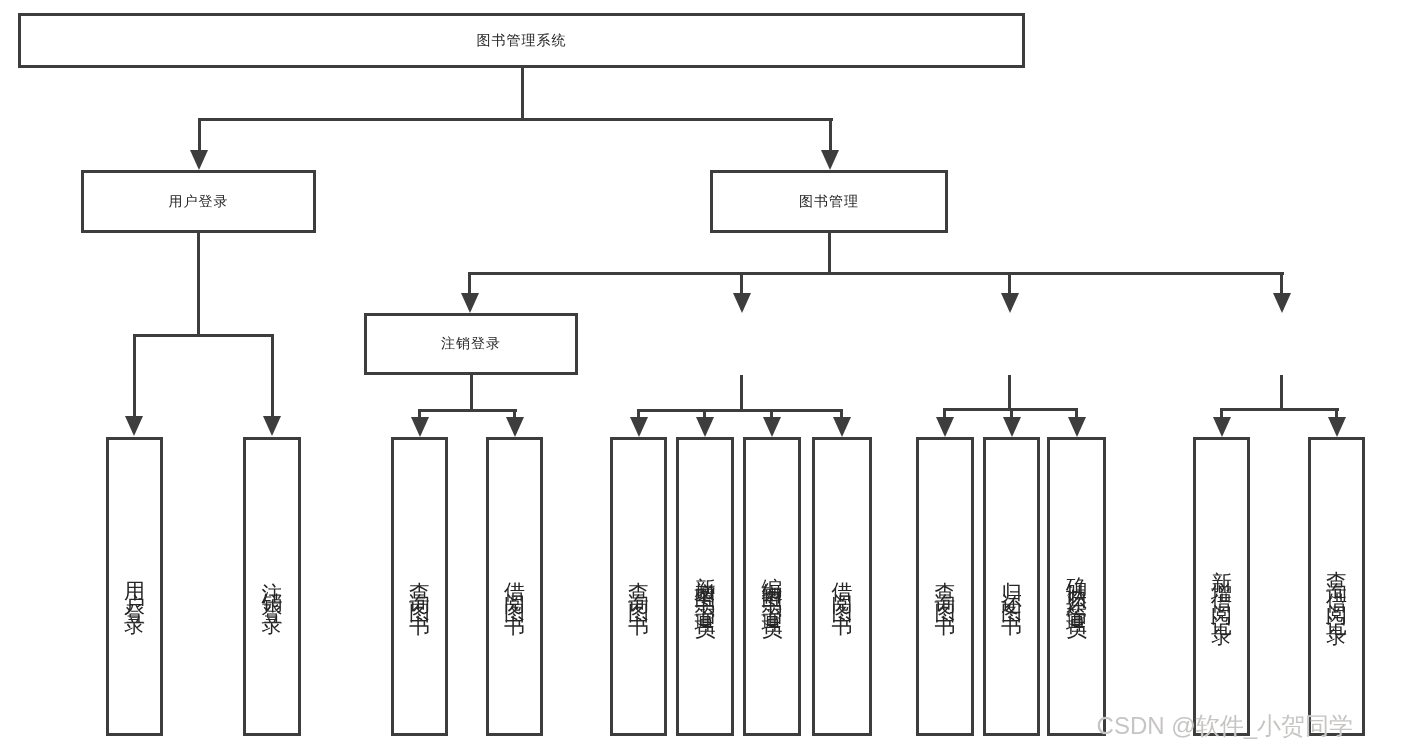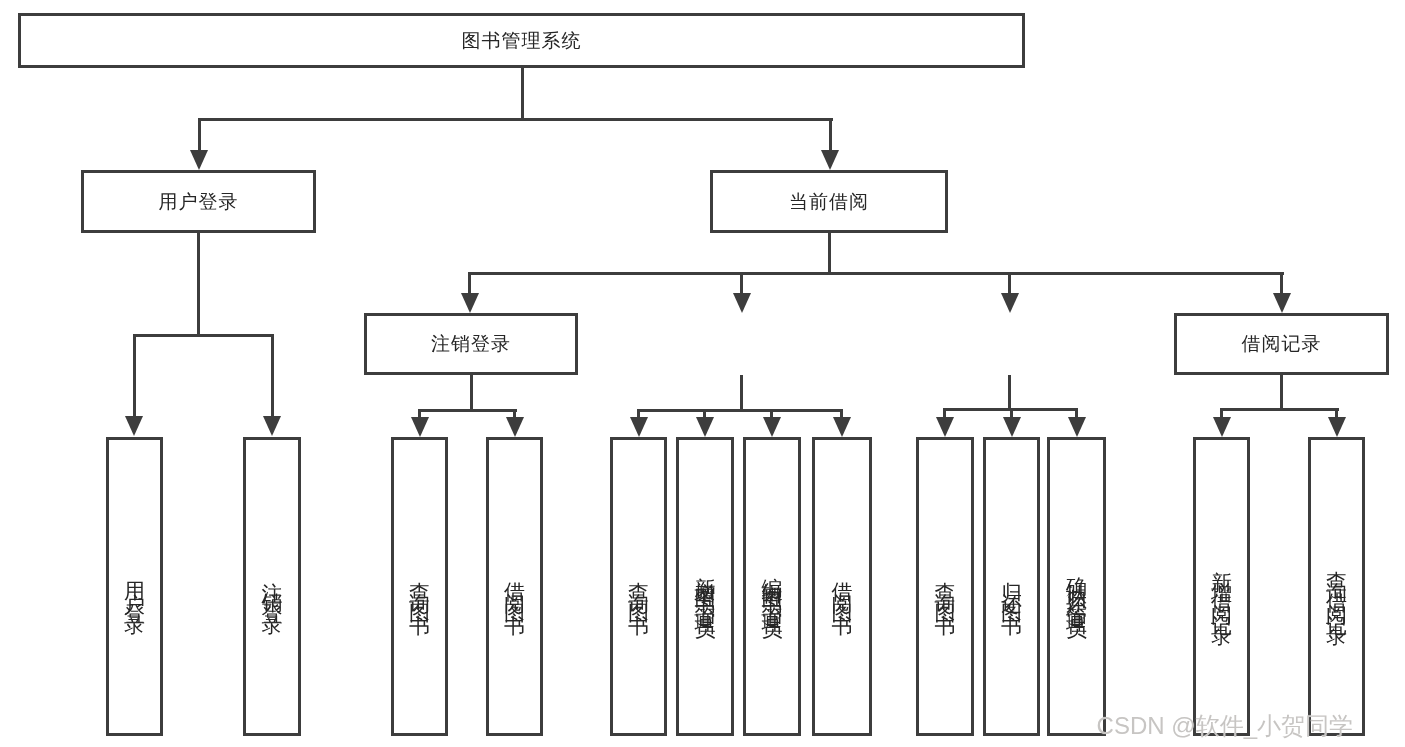--- a/index.html
+++ b/index.html
@@ -16,21 +16,21 @@
     overflow:hidden;
   }
   .box{
     position:absolute;
     border:3px solid var(--line);
     background:#ffffff;
     display:flex;align-items:center;justify-content:center;
     box-sizing:border-box;
   }
   .hlabel{
-    font-size:19px;
+    font-size:14px;
     letter-spacing:1px;
     white-space:nowrap;
   }
   .vtext{
     writing-mode:vertical-rl;
     text-orientation:mixed;
     font-size:21px;
     letter-spacing:11px;
     white-space:nowrap;
   }
@@ -65,28 +65,25 @@
 <div class="stage">
 
   <div class="box" style="left:18px;top:13px;width:1007px;height:55px;">
     <span class="hlabel">图书管理系统</span>
   </div>
 
   <div class="box" style="left:81px;top:170px;width:235px;height:63px;">
     <span class="hlabel">用户登录</span>
   </div>
   <div class="box" style="left:710px;top:170px;width:238px;height:63px;">
-    <span class="hlabel">当前借阅</span>
+    <span class="hlabel">图书管理</span>
   </div>
 
   <div class="box" style="left:364px;top:313px;width:214px;height:62px;">
     <span class="hlabel">注销登录</span>
-  </div>
-  <div class="box" style="left:1174px;top:313px;width:215px;height:62px;">
-    <span class="hlabel">借阅记录</span>
   </div>
 
   <div class="box" style="left:106px;top:437px;width:57px;height:299px;">
     <span class="vtext">用户登录</span>
   </div>
   <div class="box" style="left:243px;top:437px;width:58px;height:299px;">
     <span class="vtext">注销登录</span>
   </div>
 
   <div class="box" style="left:391px;top:437px;width:57px;height:299px;">

